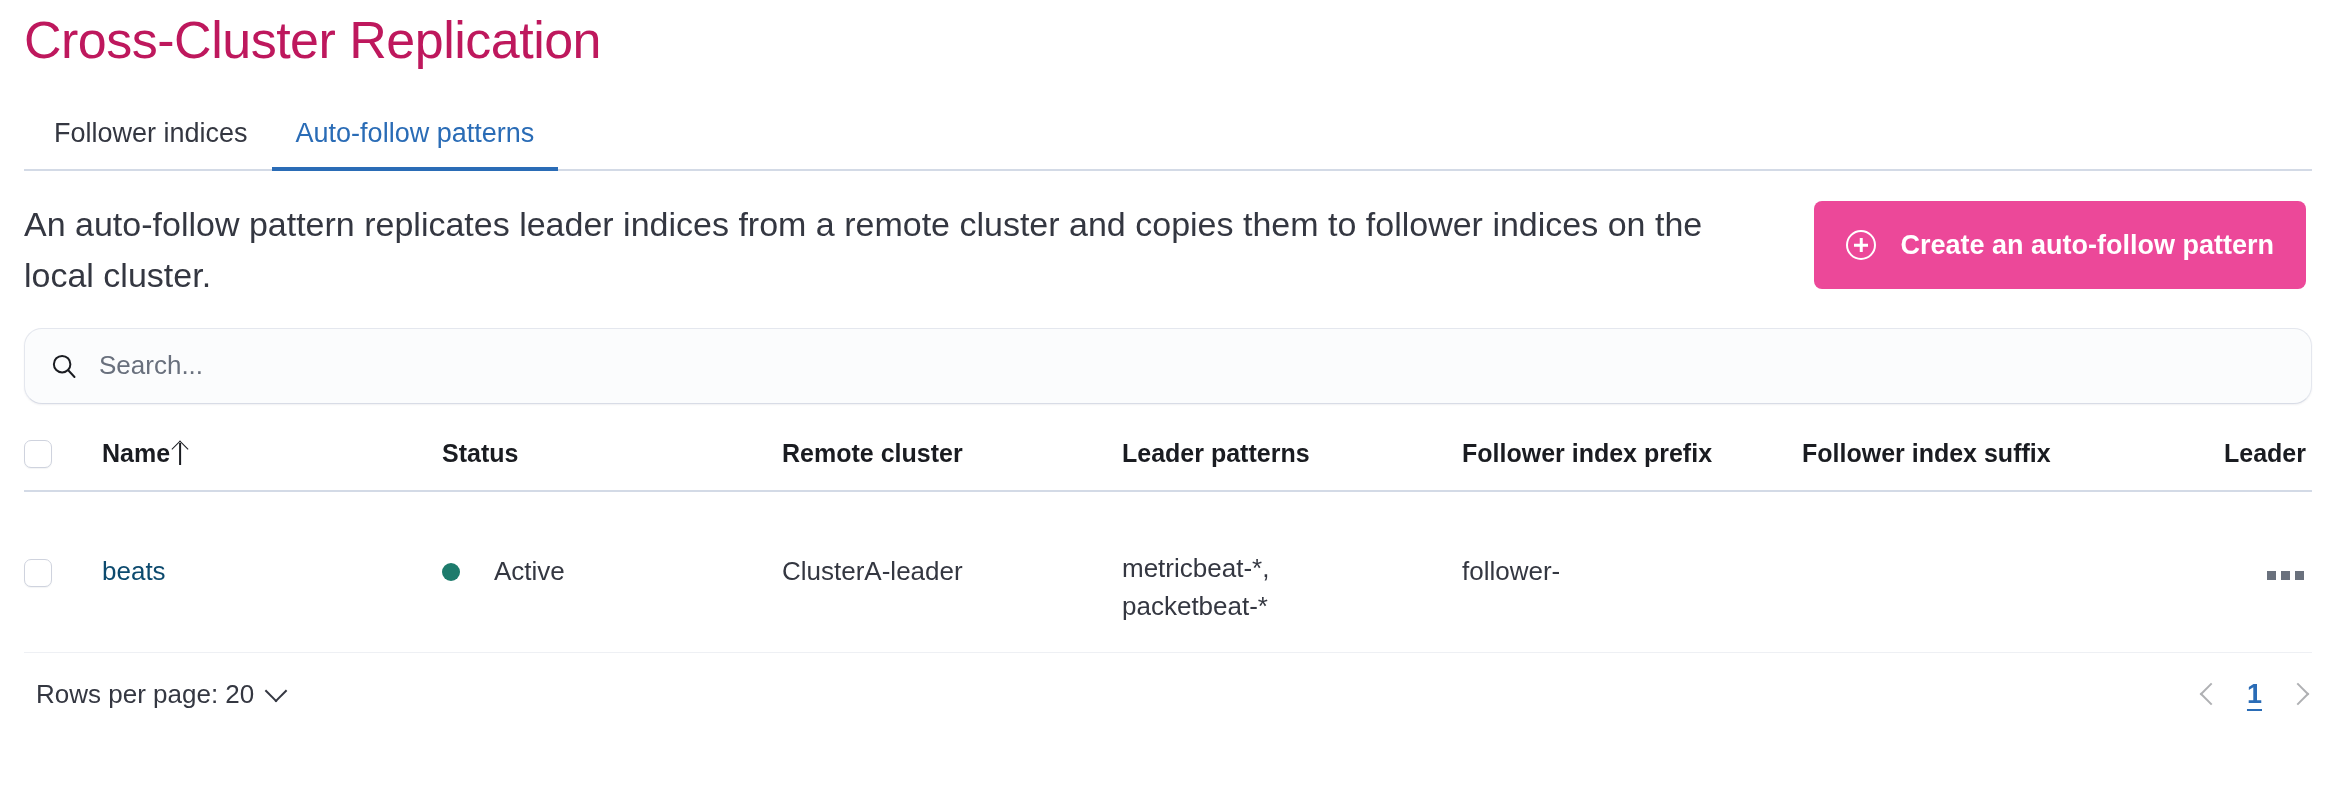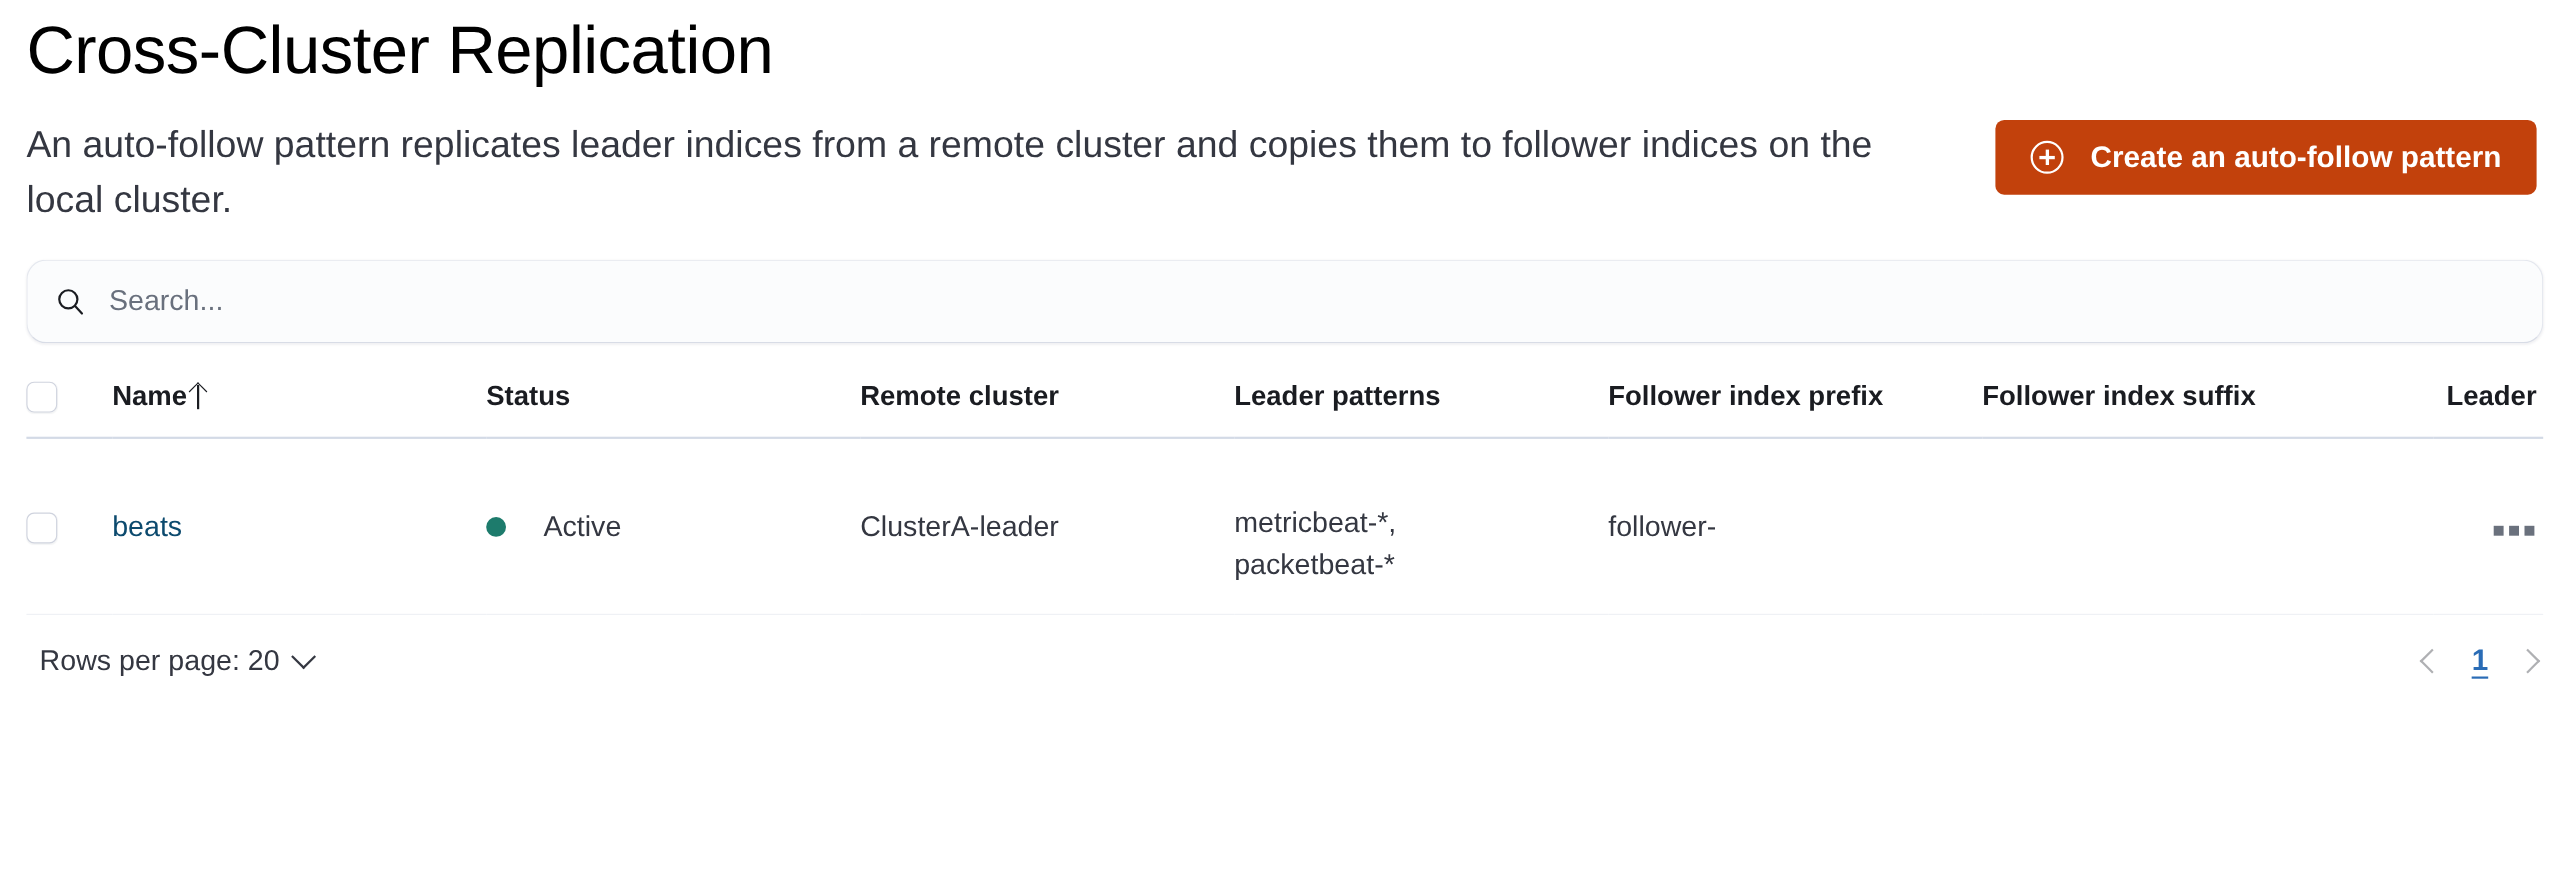--- a/index.html
+++ b/index.html
@@ -20,24 +20,24 @@
 
   .page {
     width: 2336px;
     height: 800px;
     position: relative;
     padding: 0 24px;
   }
 
   
   .page-title {
-    font-size: 61px;
+    font-size: 52px;
     line-height: 1.1;
     font-weight: 300;
-    color: #000000;
+    color: #be185d;
     letter-spacing: -0.5px;
     margin: 0;
     padding-top: 12px;
     padding-left: 0px;
   }
 
   
   .tabs {
     position: relative;
     display: flex;
@@ -82,25 +82,25 @@
   }
   .intro-text {
     font-size: 34px;
     line-height: 1.48;
     color: #343741;
     max-width: 1700px;
     font-weight: 400;
   }
   .create-btn {
     flex: 0 0 auto;
-    background: #c2410c;
+    background: #ec4899;
     color: #ffffff;
     border: none;
     border-radius: 8px;
-    height: 68px;
+    height: 88px;
     padding: 0 32px;
     display: inline-flex;
     align-items: center;
     gap: 24px;
     font-size: 27px;
     font-weight: 600;
     cursor: pointer;
     font-family: inherit;
     margin-top: 2px;
   }
@@ -303,20 +303,24 @@
     padding: 0 2px;
   }
 </style>
 </head>
 <body>
 
 <div class="page">
 
   <h1 class="page-title">Cross-Cluster Replication</h1>
 
+  <div class="tabs">
+    <button class="tab">Follower indices</button>
+    <button class="tab active">Auto-follow patterns</button>
+  </div>
 
   <div class="intro">
     <div class="intro-text">An auto-follow pattern replicates leader indices from a remote cluster and copies them to follower indices on the local cluster.</div>
     <button class="create-btn">
       <span class="plus-circle"></span>
       <span>Create an auto-follow pattern</span>
     </button>
   </div>
 
   <div class="search-wrap">

